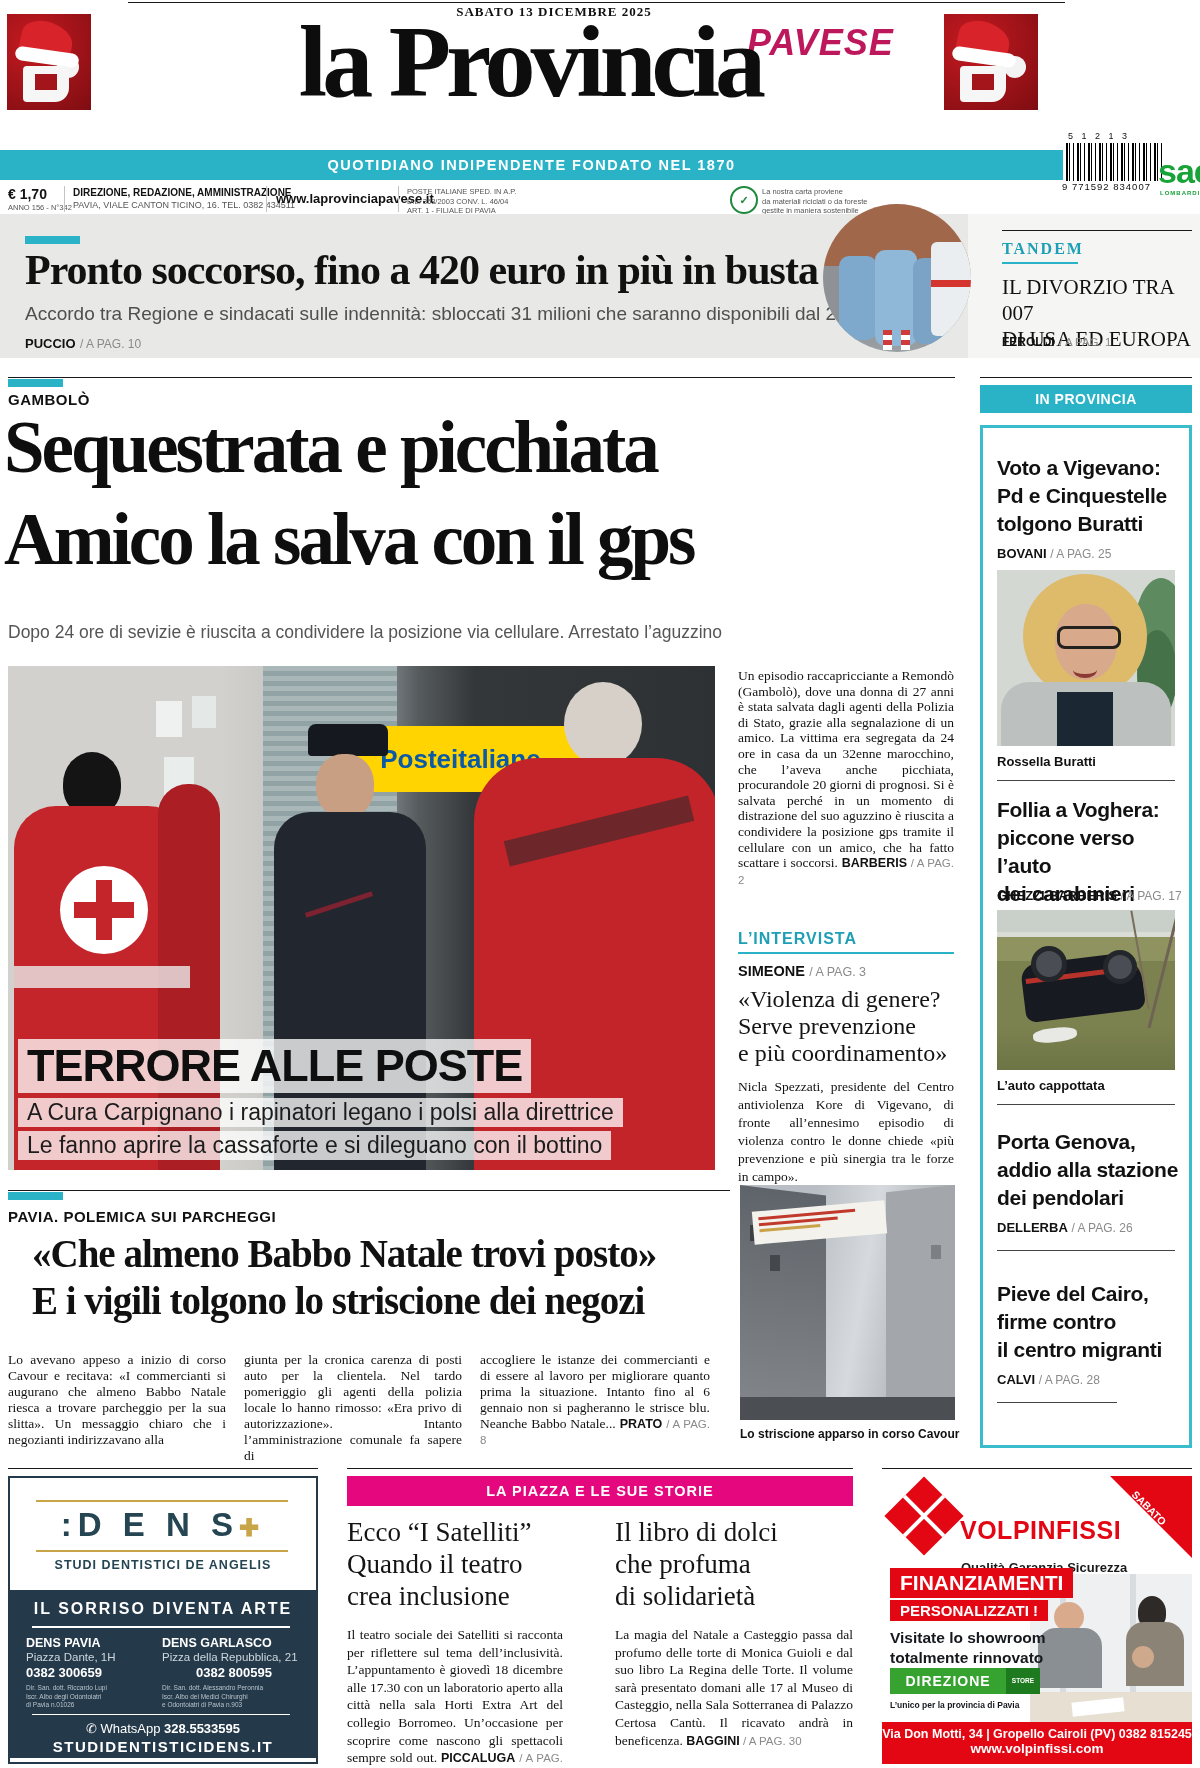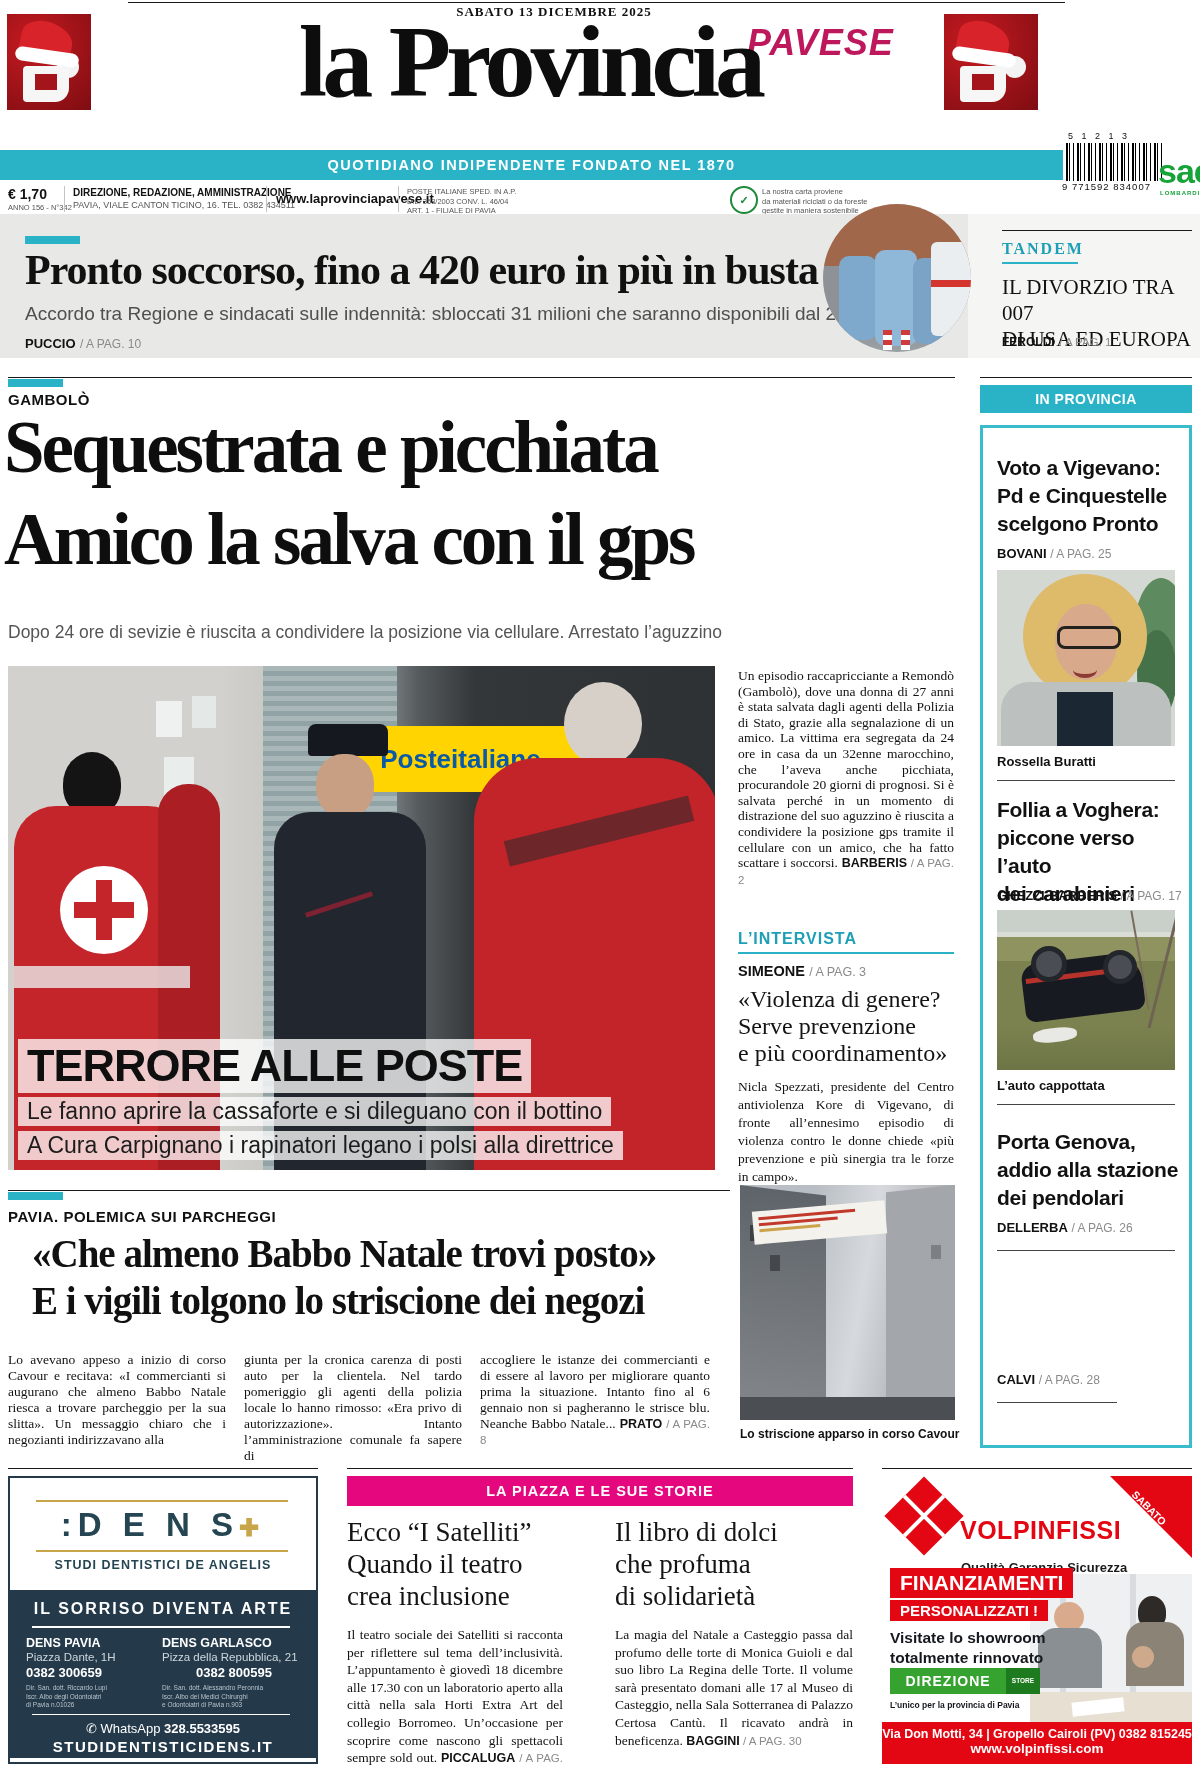--- a/index.html
+++ b/index.html
@@ -206,22 +206,22 @@
     <div class="pp" style="left:266px;top:146px;width:152px;height:358px;background:#22262e;border-radius:36px 36px 0 0;">
       <div class="pp" style="left:30px;top:90px;width:70px;height:5px;background:#7d2230;transform:rotate(-18deg);"></div>
     </div>
     <div class="pp" style="left:556px;top:16px;width:78px;height:84px;background:#d6d0c8;border-radius:50%;"></div>
     <div class="pp" style="left:466px;top:92px;width:246px;height:412px;background:#c2242a;border-radius:64px 64px 0 0;">
       <div class="pp" style="left:30px;top:60px;width:190px;height:26px;background:rgba(40,40,40,.55);transform:rotate(-14deg);"></div>
     </div>
 
     <div class="pp" style="left:10px;bottom:10px;right:10px;">
       <div><span class="ovl serif" style="font-family:'Liberation Sans',sans-serif;font-weight:bold;font-size:45px;letter-spacing:-1px;color:#0f0f0f;">TERRORE ALLE POSTE</span></div>
+      <div style="margin-top:5px;"><span class="ovl" style="font-size:23px;color:#1c1c1c;">A Cura Carpignano i rapinatori legano i polsi alla direttrice</span></div>
       <div style="margin-top:4px;"><span class="ovl" style="font-size:23px;color:#1c1c1c;">Le fanno aprire la cassaforte e si dileguano con il bottino</span></div>
-      <div style="margin-top:5px;"><span class="ovl" style="font-size:23px;color:#1c1c1c;">A Cura Carpignano i rapinatori legano i polsi alla direttrice</span></div>
     </div>
   </div>
 
   <div class="abs bodytxt just" style="left:738px;top:668px;width:216px;">
     <span>Un episodio raccapricciante a Remondò (Gambolò), dove una donna di 27 anni è stata salvata dagli agenti della Polizia di Stato, grazie alla segnalazione di un amico. La vittima era segregata da 24 ore in casa da un 32enne marocchino, che l’aveva anche picchiata, procurandole 20 giorni di prognosi. Si è salvata perché in un momento di distrazione del suo aguzzino è riuscita a condividere la posizione gps tramite il cellulare con un amico, che ha fatto scattare i soccorsi. </span><b style="font-family:'Liberation Sans',sans-serif;font-size:12.5px;">BARBERIS</b> <span class="gray" style="font-family:'Liberation Sans',sans-serif;font-size:11.5px;">/ A PAG. 2</span>
   </div>
 
   <div class="abs int-label" style="left:738px;top:930px;">L’INTERVISTA</div>
   <div class="abs" style="left:738px;top:952px;width:216px;height:2px;background:#2ab2c6;"></div>
   <div class="abs" style="left:738px;top:962px;">
@@ -233,21 +233,21 @@
 e più coordinamento»</div>
   <div class="abs serif just" style="left:738px;top:1078px;width:216px;font-size:13.5px;line-height:18px;">Nicla Spezzati, presidente del Centro antiviolenza Kore di Vigevano, di fronte all’ennesimo episodio di violenza contro le donne chiede «più prevenzione e più sinergia tra le forze in campo».</div>
 
   <div class="rule" style="left:980px;top:377px;width:212px;"></div>
   <div class="abs ip-banner">IN PROVINCIA</div>
 
   <div class="ipbox">
 
     <div class="ip-title pre" style="top:26px;">Voto a Vigevano:
 Pd e Cinquestelle
-scelgono Pronto</div>
+tolgono Buratti</div>
     <div class="ip-by" style="top:118px;">
       <b>BOVANI</b>
       <span class="gray" style="font-size:12px;">/ A PAG. 25</span>
     </div>
     <div class="ph" style="left:14px;top:142px;width:178px;height:176px;">
       <div class="pp" style="inset:0;background:#d4d8d2;"></div>
       <div class="pp" style="right:-14px;top:8px;width:56px;height:120px;background:#5d8a5f;border-radius:50%;"></div>
       <div class="pp" style="right:-2px;top:60px;width:40px;height:90px;background:#46724a;border-radius:50%;"></div>
       <div class="pp" style="left:26px;top:4px;width:124px;height:124px;background:#ddbb6b;border-radius:52%;"></div>
       <div class="pp" style="left:58px;top:34px;width:62px;height:76px;background:#d8a98b;border-radius:48%;"></div>
@@ -283,20 +283,23 @@
 
     <div class="ip-title pre" style="top:700px;">Porta Genova,
 addio alla stazione
 dei pendolari</div>
     <div class="ip-by" style="top:792px;">
       <b>DELLERBA</b>
       <span class="gray" style="font-size:12px;">/ A PAG. 26</span>
     </div>
     <div class="ip-div" style="top:822px;"></div>
 
+    <div class="ip-title pre" style="top:852px;">Pieve del Cairo,
+firme contro
+il centro migranti</div>
     <div class="ip-by" style="top:944px;">
       <b>CALVI</b>
       <span class="gray" style="font-size:12px;">/ A PAG. 28</span>
     </div>
     <div class="ip-div" style="top:974px;width:120px;"></div>
   </div>
 
   <div class="rule" style="left:8px;top:1190px;width:722px;"></div>
   <div class="tick" style="left:8px;top:1192px;width:55px;"></div>
   <div class="abs kicker" style="left:8px;top:1208px;">PAVIA. POLEMICA SUI PARCHEGGI</div>

